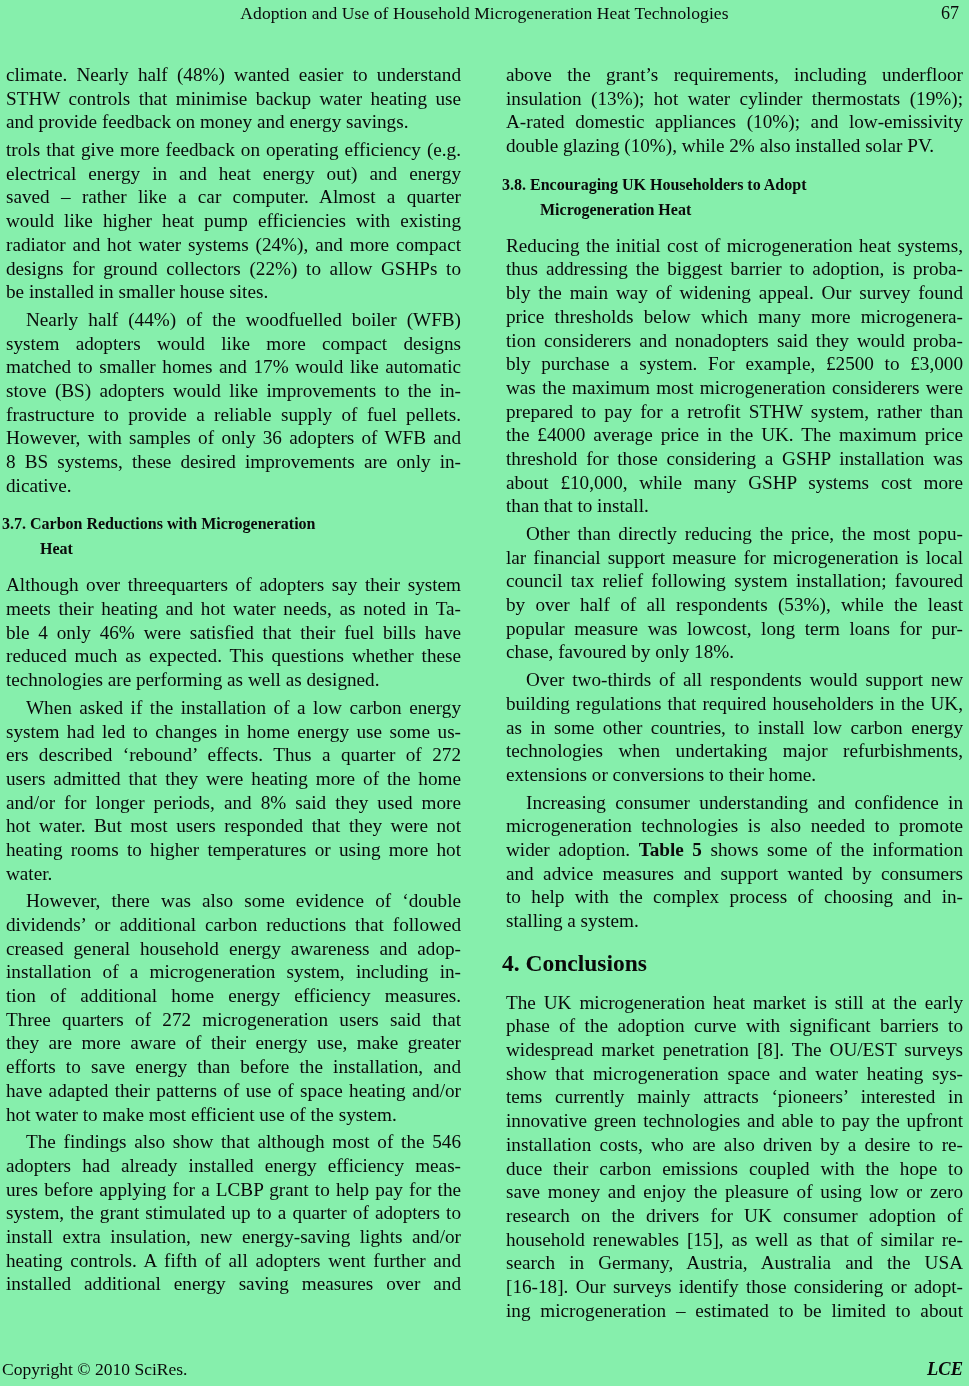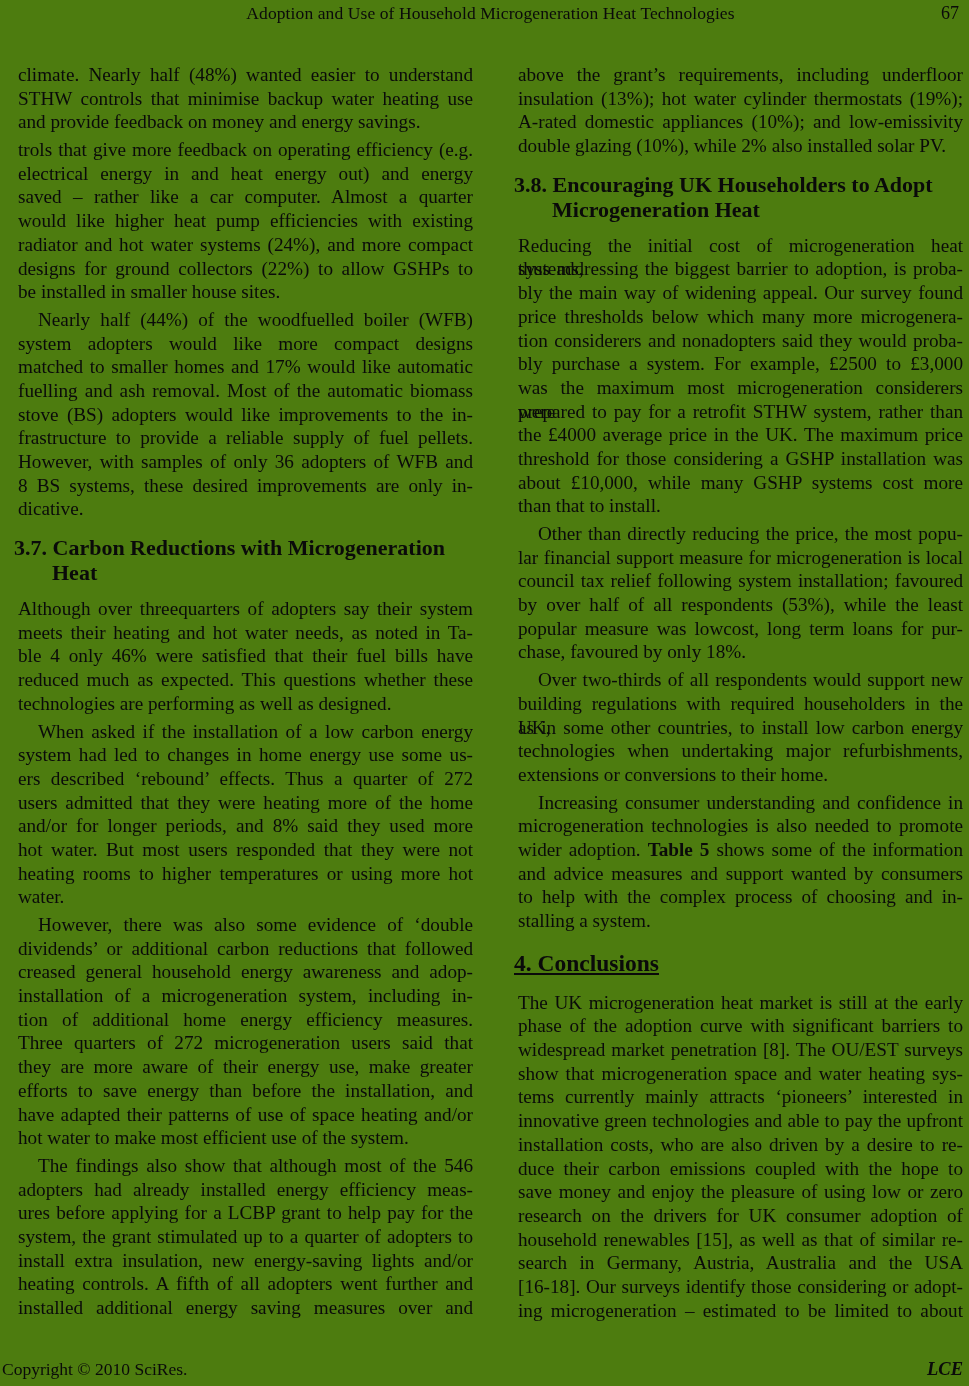--- a/index.html
+++ b/index.html
@@ -6,22 +6,22 @@
   body {
     font-family: "Liberation Serif", "DejaVu Serif", serif;
     color: #0a0a0a;
     -webkit-font-smoothing: antialiased;
   }
   .page {
     position: relative;
     width: 969px;
     height: 1386px;
     box-sizing: border-box;
-    padding: 3px 2px 8px 14px;
-    background: #4d7c0f;
+    padding: 3px 2px 8px 2px;
+    background: #86efac;
     overflow: hidden;
   }
   .page-header {
     position: relative;
     height: 22px;
     font-size: 17.5px;
     line-height: 20px;
   }
   .page-title {
     text-align: center;
@@ -54,24 +54,24 @@
     overflow: visible;
   }
   .line.last { text-align-last: left; }
   .line.indent { text-indent: 20px; }
 
   .heading {
     font-weight: bold;
     margin: 14px 0 12px 0;
   }
   .heading.sub .hline {
-    font-size: 22px;
+    font-size: 16px;
     line-height: 25px;
   }
-  .heading.main { margin: 17px 0 14px 0; text-decoration: underline; }
+  .heading.main { margin: 17px 0 14px 0; }
   .heading.main .hline {
     font-size: 23.5px;
     line-height: 27px;
   }
   .hline.cont { padding-left: 38px; }
 
   .page-footer {
     position: absolute;
     left: 2px;
     right: 2px;
@@ -111,21 +111,20 @@
           <div class="line">saved – rather like a car computer. Almost a quarter</div>
           <div class="line">would like higher heat pump efficiencies with existing</div>
           <div class="line">radiator and hot water systems (24%), and more compact</div>
           <div class="line">designs for ground collectors (22%) to allow GSHPs to</div>
           <div class="line last">be installed in smaller house sites.</div>
         </div>
         <div class="para">
           <div class="line indent">Nearly half (44%) of the woodfuelled boiler (WFB)</div>
           <div class="line">system adopters would like more compact designs</div>
           <div class="line">matched to smaller homes and 17% would like automatic</div>
-          <div class="line">fuelling and ash removal. Most of the automatic biomass</div>
           <div class="line">stove (BS) adopters would like improvements to the in-</div>
           <div class="line">frastructure to provide a reliable supply of fuel pellets.</div>
           <div class="line">However, with samples of only 36 adopters of WFB and</div>
           <div class="line">8 BS systems, these desired improvements are only in-</div>
           <div class="line last">dicative.</div>
         </div>
         <div class="heading sub">
           <div class="hline">3.7. Carbon Reductions with Microgeneration</div>
           <div class="hline cont">Heat</div>
         </div>
@@ -196,21 +195,21 @@
         <div class="para">
           <div class="line indent">Other than directly reducing the price, the most popu-</div>
           <div class="line">lar financial support measure for microgeneration is local</div>
           <div class="line">council tax relief following system installation; favoured</div>
           <div class="line">by over half of all respondents (53%), while the least</div>
           <div class="line">popular measure was lowcost, long term loans for pur-</div>
           <div class="line last">chase, favoured by only 18%.</div>
         </div>
         <div class="para">
           <div class="line indent">Over two-thirds of all respondents would support new</div>
-          <div class="line">building regulations with required householders in the UK,</div>
+          <div class="line">building regulations that required householders in the UK,</div>
           <div class="line">as in some other countries, to install low carbon energy</div>
           <div class="line">technologies when undertaking major refurbishments,</div>
           <div class="line last">extensions or conversions to their home.</div>
         </div>
         <div class="para">
           <div class="line indent">Increasing consumer understanding and confidence in</div>
           <div class="line">microgeneration technologies is also needed to promote</div>
           <div class="line">wider adoption. <b>Table 5</b> shows some of the information</div>
           <div class="line">and advice measures and support wanted by consumers</div>
           <div class="line">to help with the complex process of choosing and in-</div>

